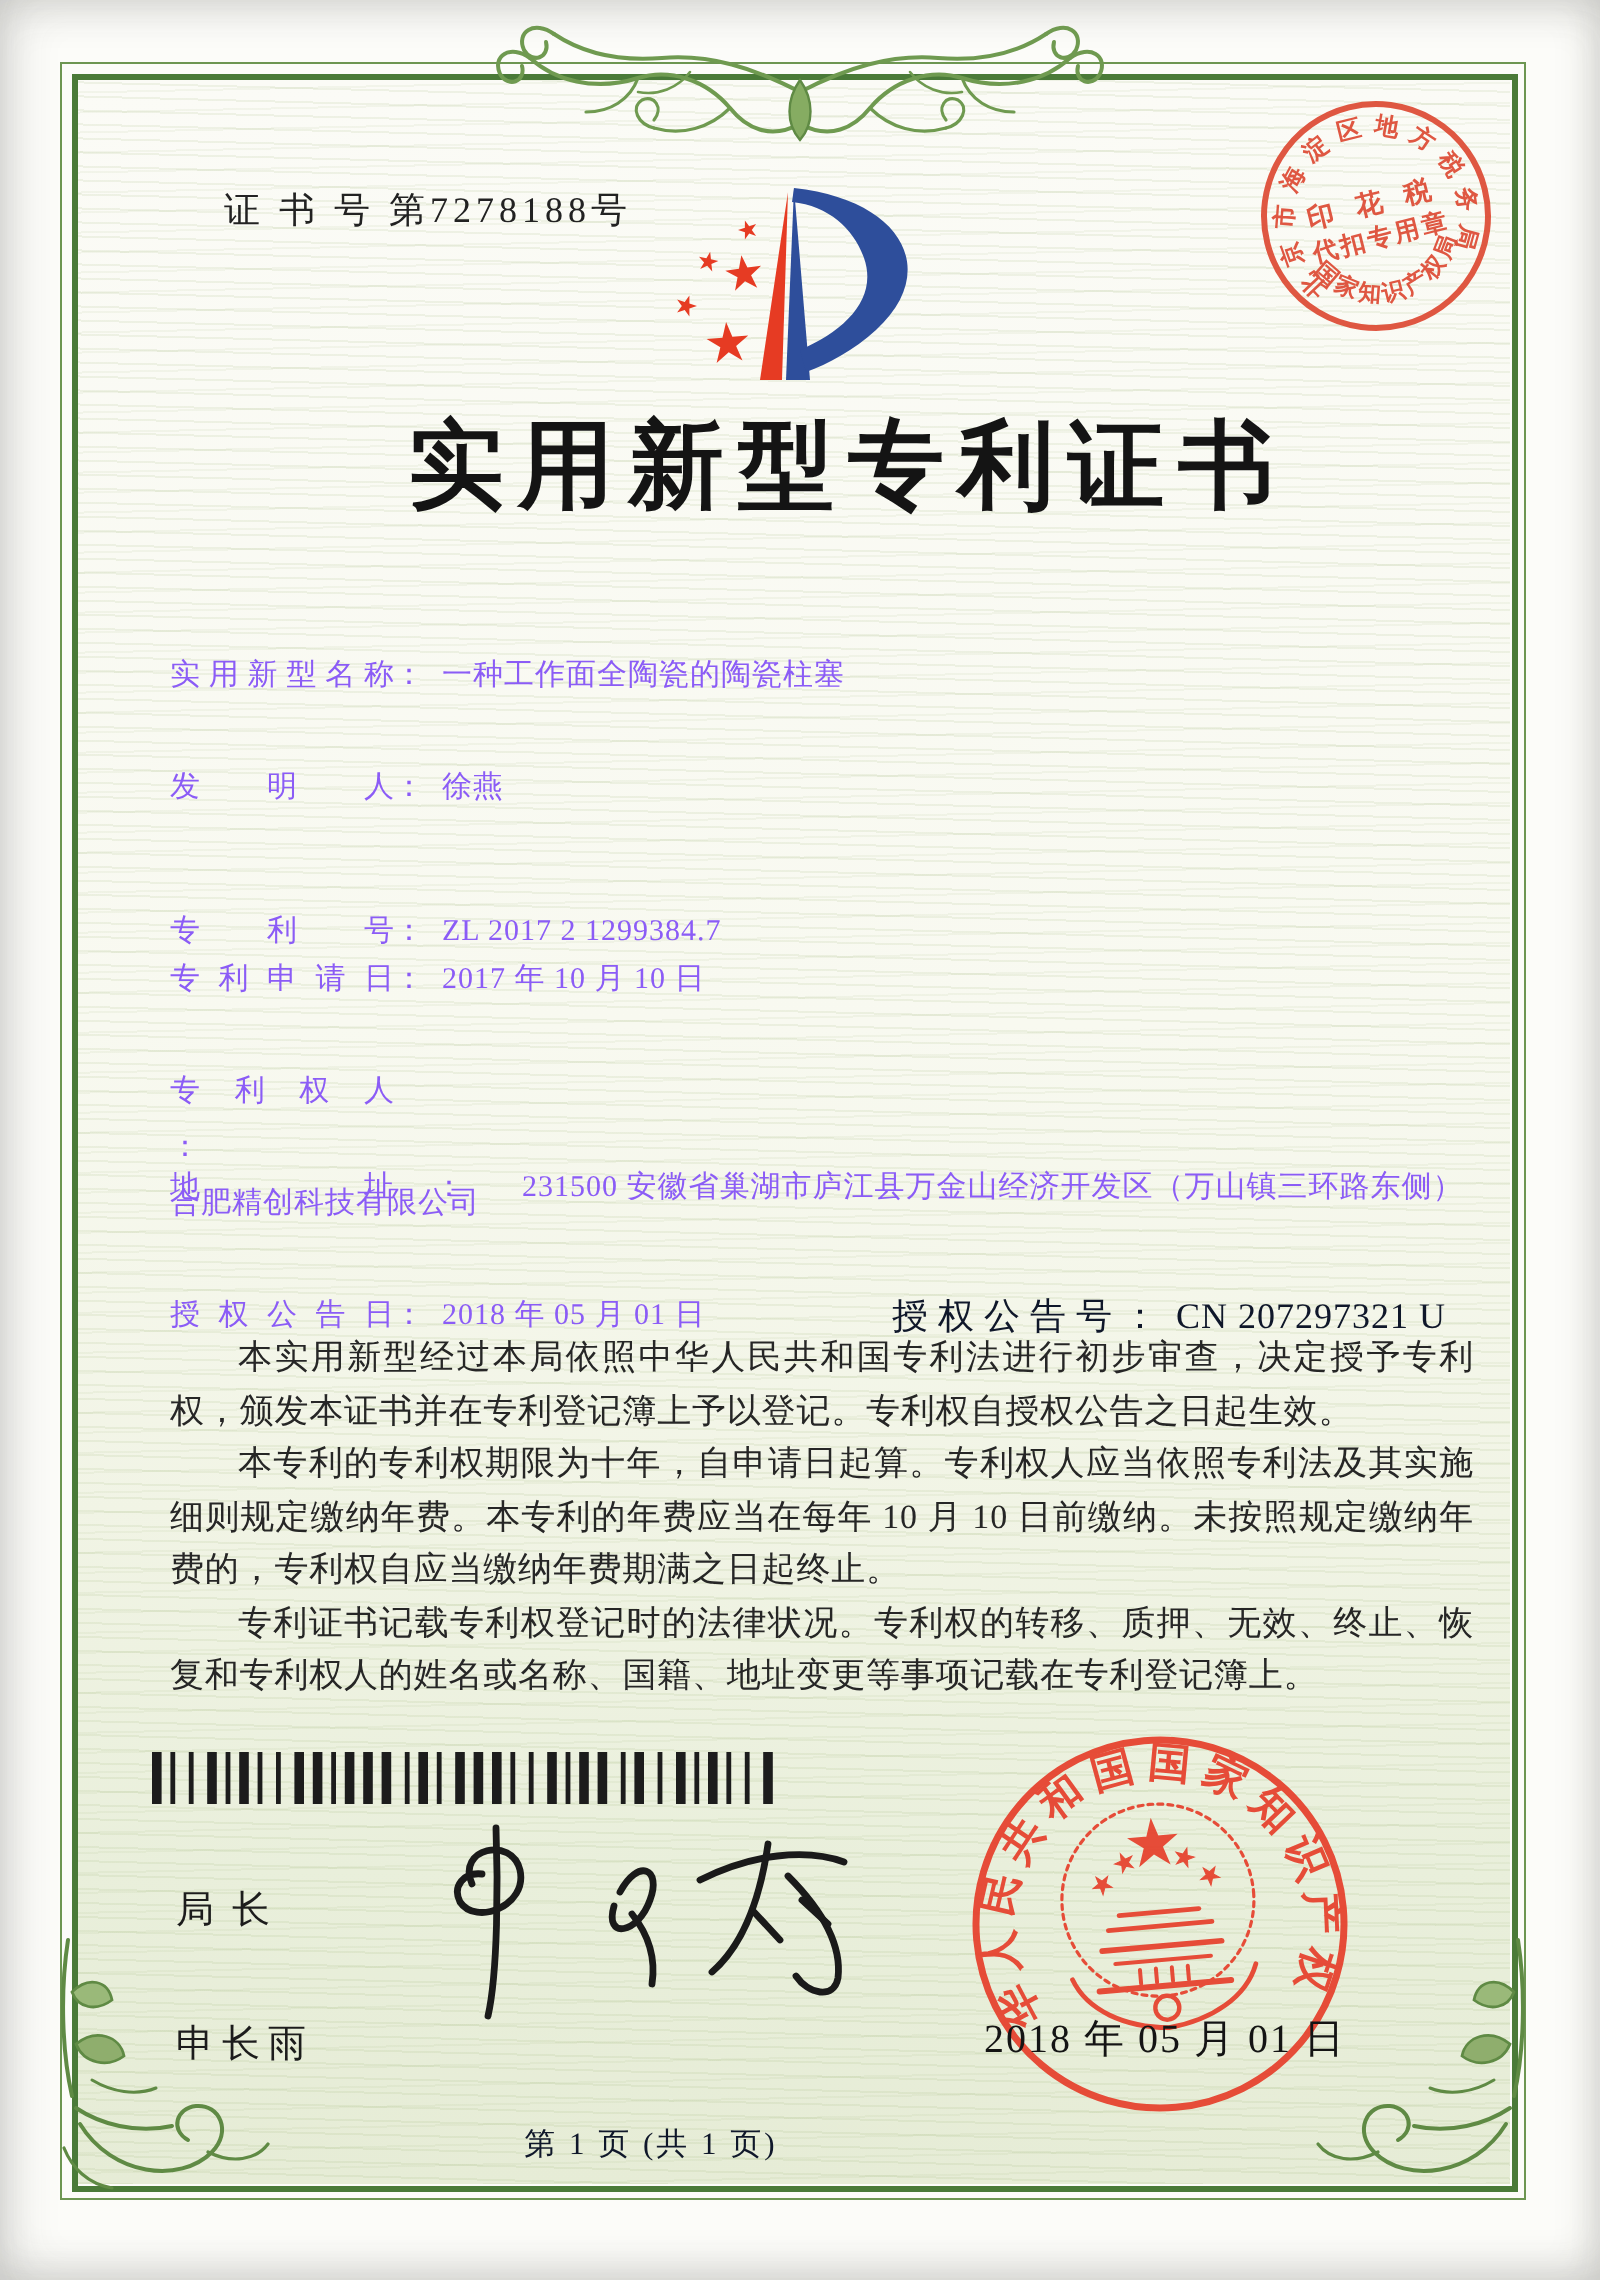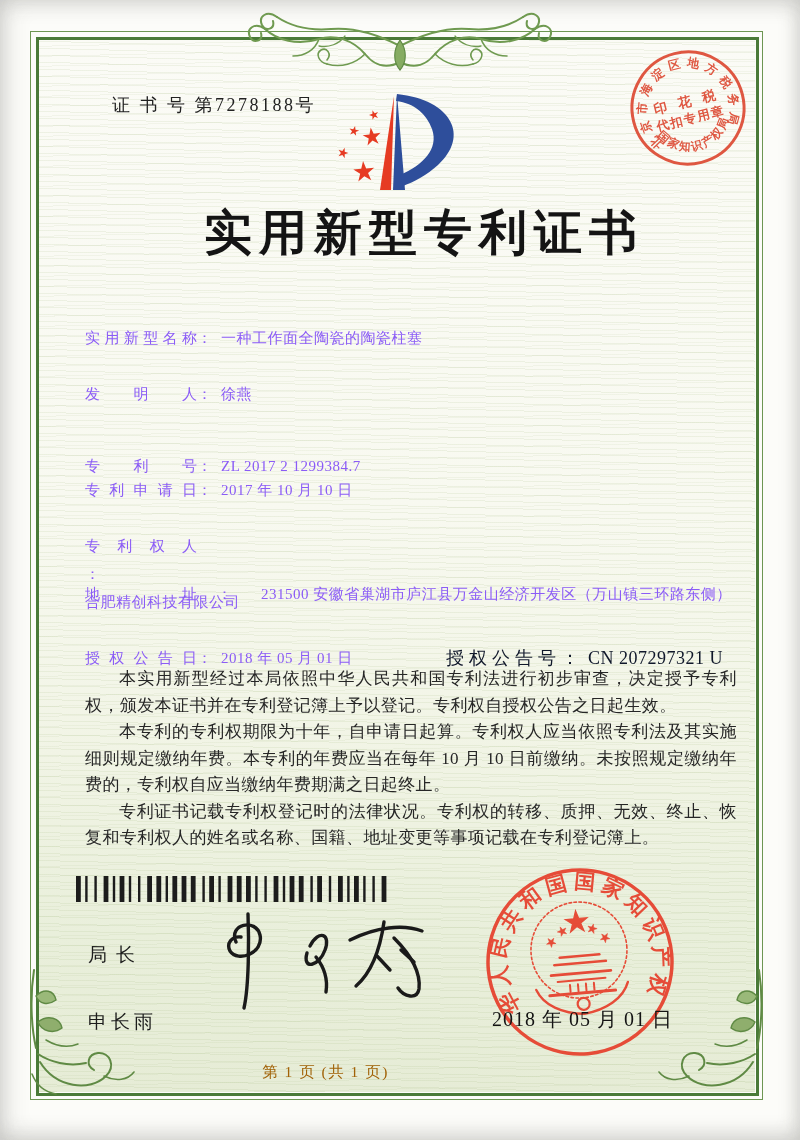--- a/index.html
+++ b/index.html
@@ -32,21 +32,21 @@
   .paras p{margin:0;text-indent:2em;letter-spacing:.4px;}
   .barcode{position:absolute;left:75px;top:876px;z-index:4;}
   .signer-title{position:absolute;left:88px;top:942px;font-size:19px;letter-spacing:9px;color:#1c1c1c;z-index:4;
                 font-family:"Liberation Sans","DejaVu Sans",sans-serif;font-weight:500;}
   .signer-name{position:absolute;left:88px;top:981px;font-size:19px;letter-spacing:4px;color:#1c1c1c;z-index:4;
                font-family:"Liberation Sans","DejaVu Sans",sans-serif;font-weight:500;margin-top:28px;}
   .signature{position:absolute;left:198px;top:910px;z-index:5;}
   .seal-bottom{position:absolute;left:484px;top:866px;z-index:5;opacity:.93;transform:rotate(-5deg);}
   .issue-date{position:absolute;left:492px;top:1006px;font-size:20px;letter-spacing:1px;color:#141414;z-index:6;}
   .footer{position:absolute;left:0;top:1062px;width:651px;text-align:center;font-size:15.5px;
-          letter-spacing:1.5px;color:#a16207;z-index:4;}
+          letter-spacing:1.5px;color:#0f172a;z-index:4;}
   .stamp{position:absolute;left:626px;top:46px;z-index:5;transform:rotate(-14deg);transform-origin:center;opacity:.92;}
   .flourish-top{position:absolute;left:235px;top:12px;z-index:3;}
   .flourish-bl{position:absolute;left:26px;top:966px;z-index:3;}
   .flourish-br{position:absolute;left:655px;top:966px;z-index:3;transform:scaleX(-1);}
   svg text{font-family:"Liberation Serif","DejaVu Serif",serif;}
 </style>
 </head>
 <body>
 
 <div class="page">

